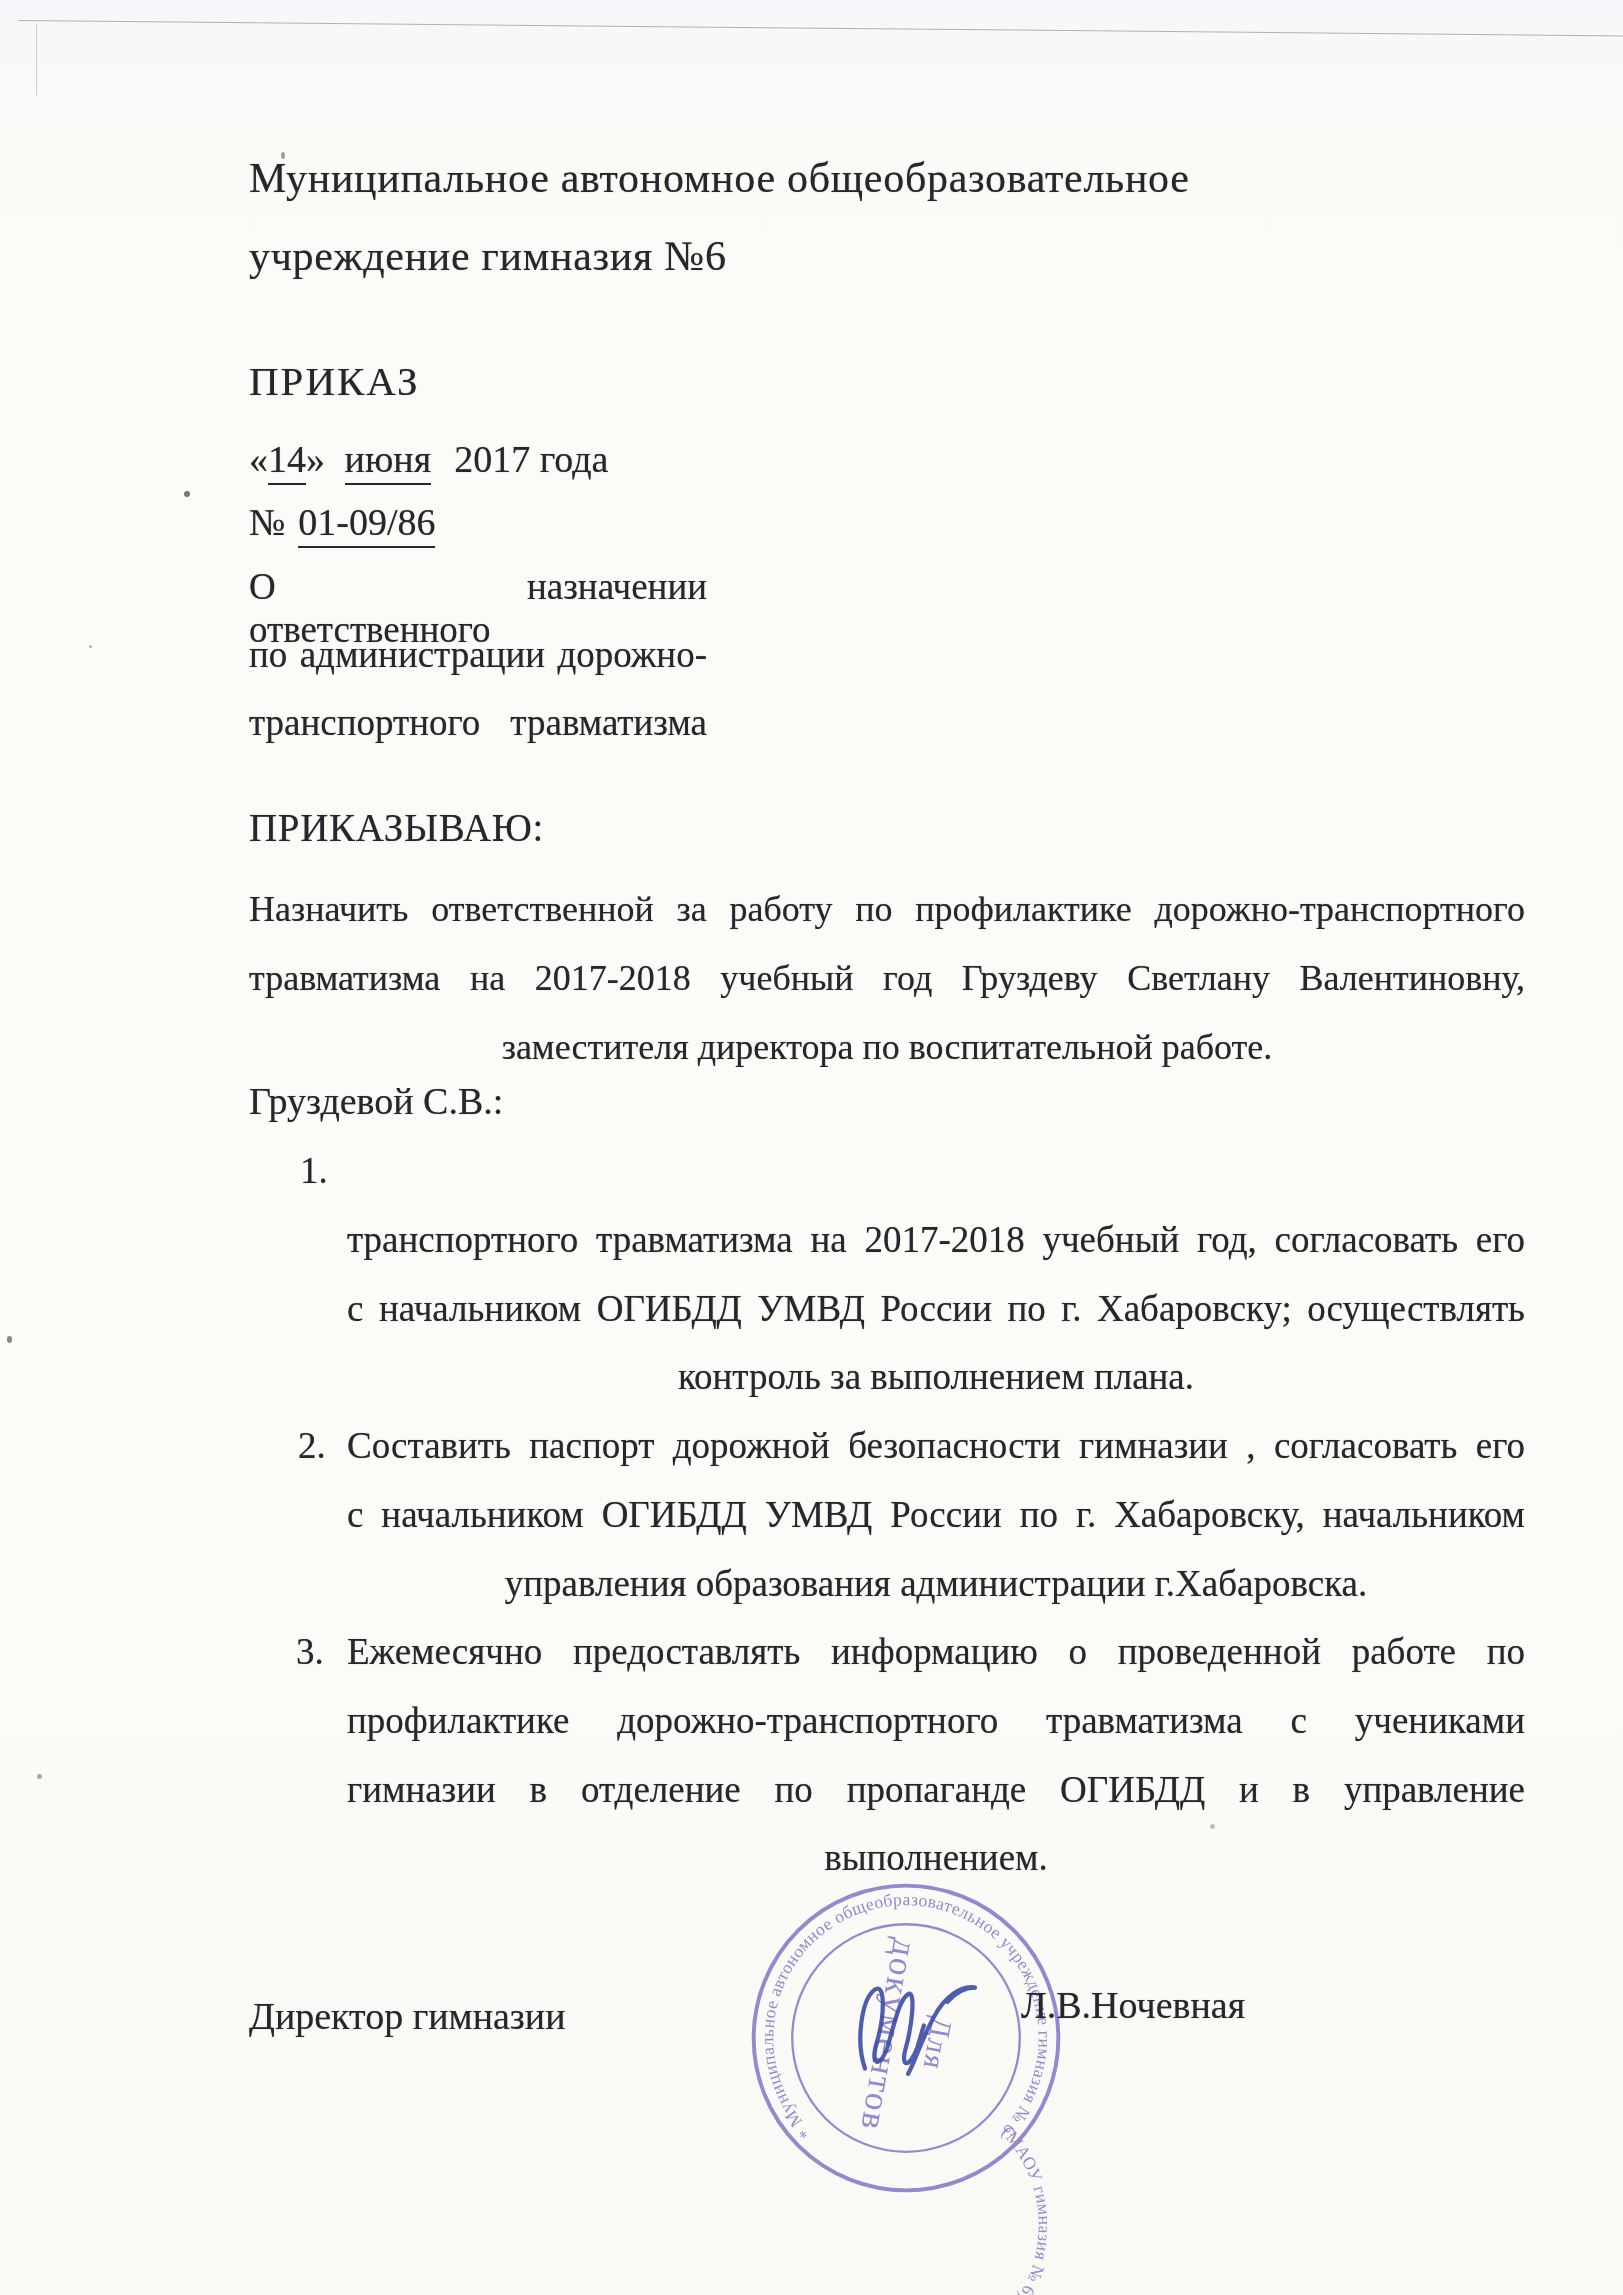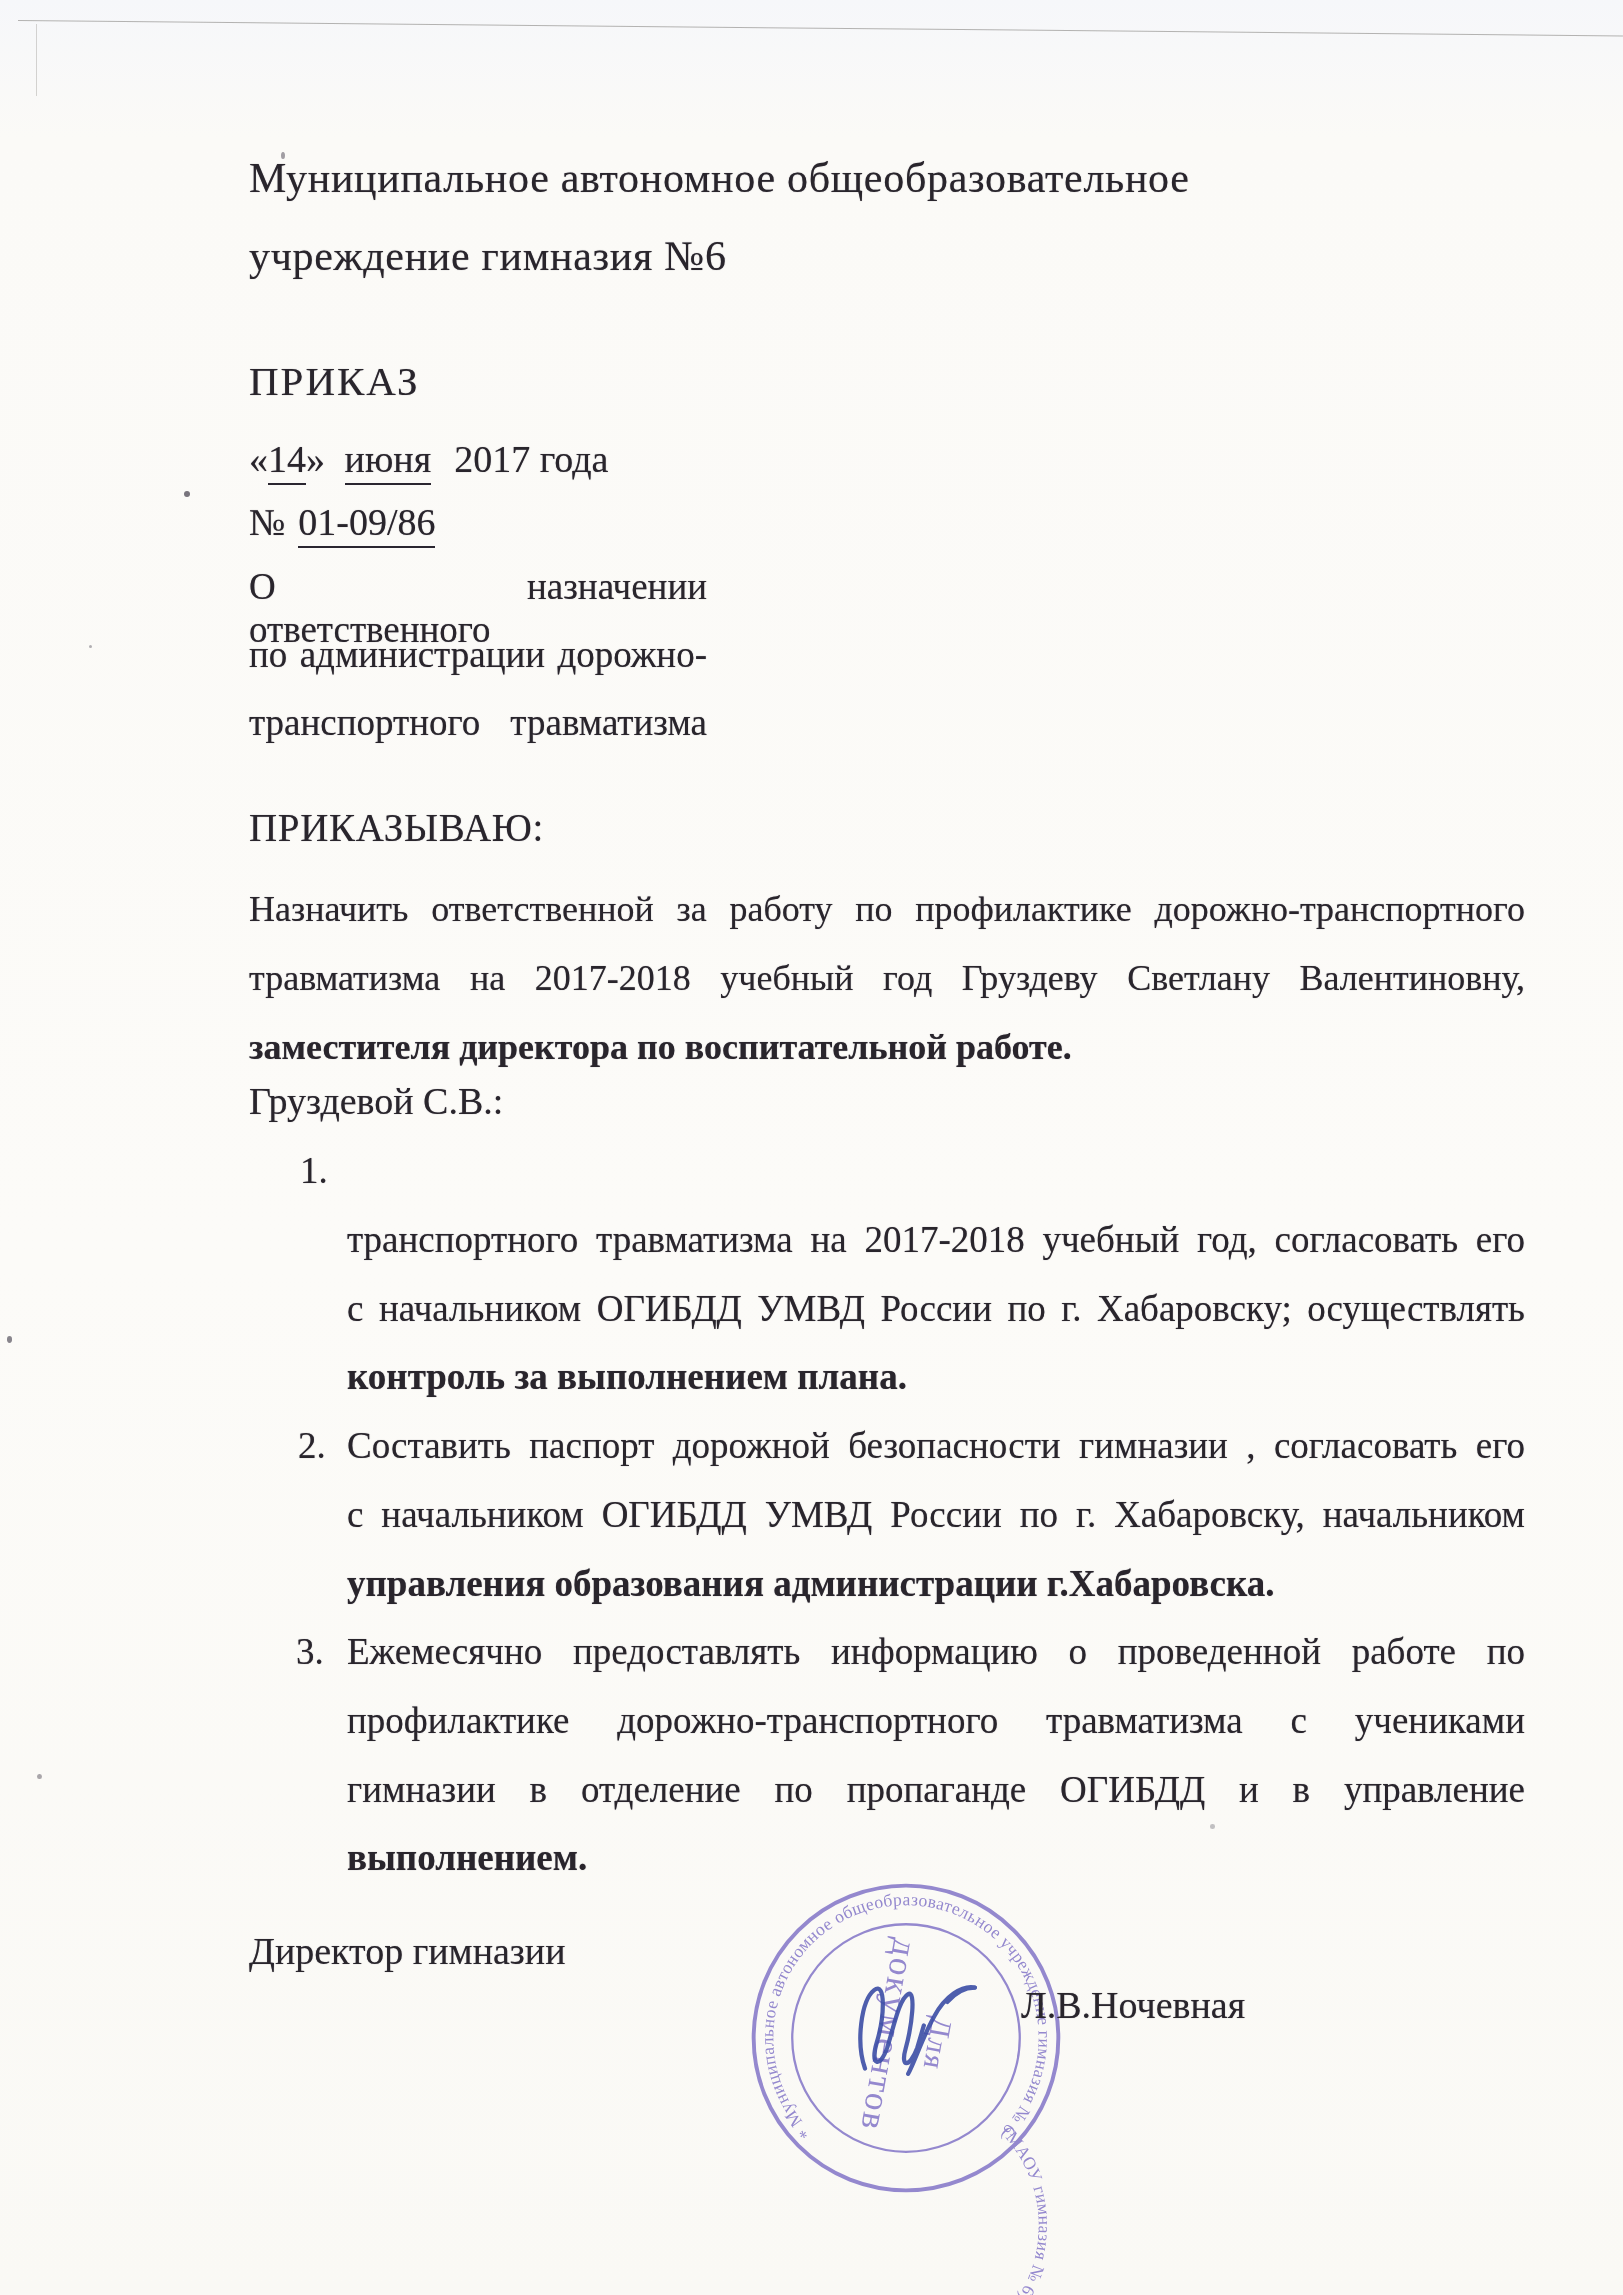--- a/index.html
+++ b/index.html
@@ -11,21 +11,21 @@
   .wrapline{position:absolute;white-space:normal;}
   .center{left:249px;width:1276px;text-align:left;}
   .head{font-size:42px;letter-spacing:0.7px;}
   .title{font-size:41px;letter-spacing:2px;}
   .meta{left:249px;font-size:38px;}
   .sub{left:249px;width:458px;font-size:37px;text-align:justify;text-align-last:justify;}
   .cmd{font-size:39px;letter-spacing:0.7px;}
   .para{left:249px;width:1276px;font-size:36px;}
   .list{left:347px;width:1178px;font-size:37px;}
   .j{text-align:justify;text-align-last:justify;white-space:normal;}
-  .plain{text-align:left;font-weight:bold;}
+  .plain{text-align:center;}
   .num{position:absolute;font-size:37px;}
   .sig{font-size:38px;}
   .u{border-bottom:2.6px solid #2a2630;padding-bottom:2.6px;}
   .txt{text-shadow:0 0 0.9px rgba(38,32,50,0.55);}
   
   .scan-line-top{position:absolute;left:18.3px;top:19.6px;width:1605px;height:1.3px;background:#9c9b98;
                  transform:rotate(0.55deg);transform-origin:left top;opacity:.75;}
   .scan-line-left{position:absolute;left:36px;top:23.6px;width:1.3px;height:72px;background:#b9b8b4;opacity:.6;}
   .speck{position:absolute;border-radius:50%;background:#57525e;}
   svg{position:absolute;overflow:visible;}
@@ -103,17 +103,17 @@
   <svg style="left:831px;top:1956px" width="170" height="131" viewBox="1270 2990 260 200">
     <g fill="none" stroke-width="6.5" stroke-linecap="round" stroke-linejoin="round" opacity="0.9" stroke="#3c4ea6">
       <path d="M 1322 3162 C 1308 3122 1316 3058 1336 3042 C 1354 3028 1352 3082 1340 3122
                C 1330 3156 1344 3164 1356 3130 C 1366 3098 1374 3056 1388 3048
                C 1400 3042 1394 3096 1384 3132 C 1376 3160 1390 3162 1402 3130 L 1412 3096"></path>
       <path d="M 1490 3038 C 1470 3034 1444 3052 1428 3082 C 1410 3114 1398 3152 1388 3170"></path>
       <path d="M 1448 3060 C 1460 3046 1476 3038 1490 3038"></path>
     </g>
   </svg>
 
-  <div class="line sig txt" style="left:249px;top:1929px">Директор гимназии</div>
+  <div class="line sig txt" style="left:249px;top:1994px">Директор гимназии</div>
   <div class="line sig txt" style="left:1021px;top:1983px">Л.В.Ночевная</div>
 
 </div>
 
 
 </body></html>

